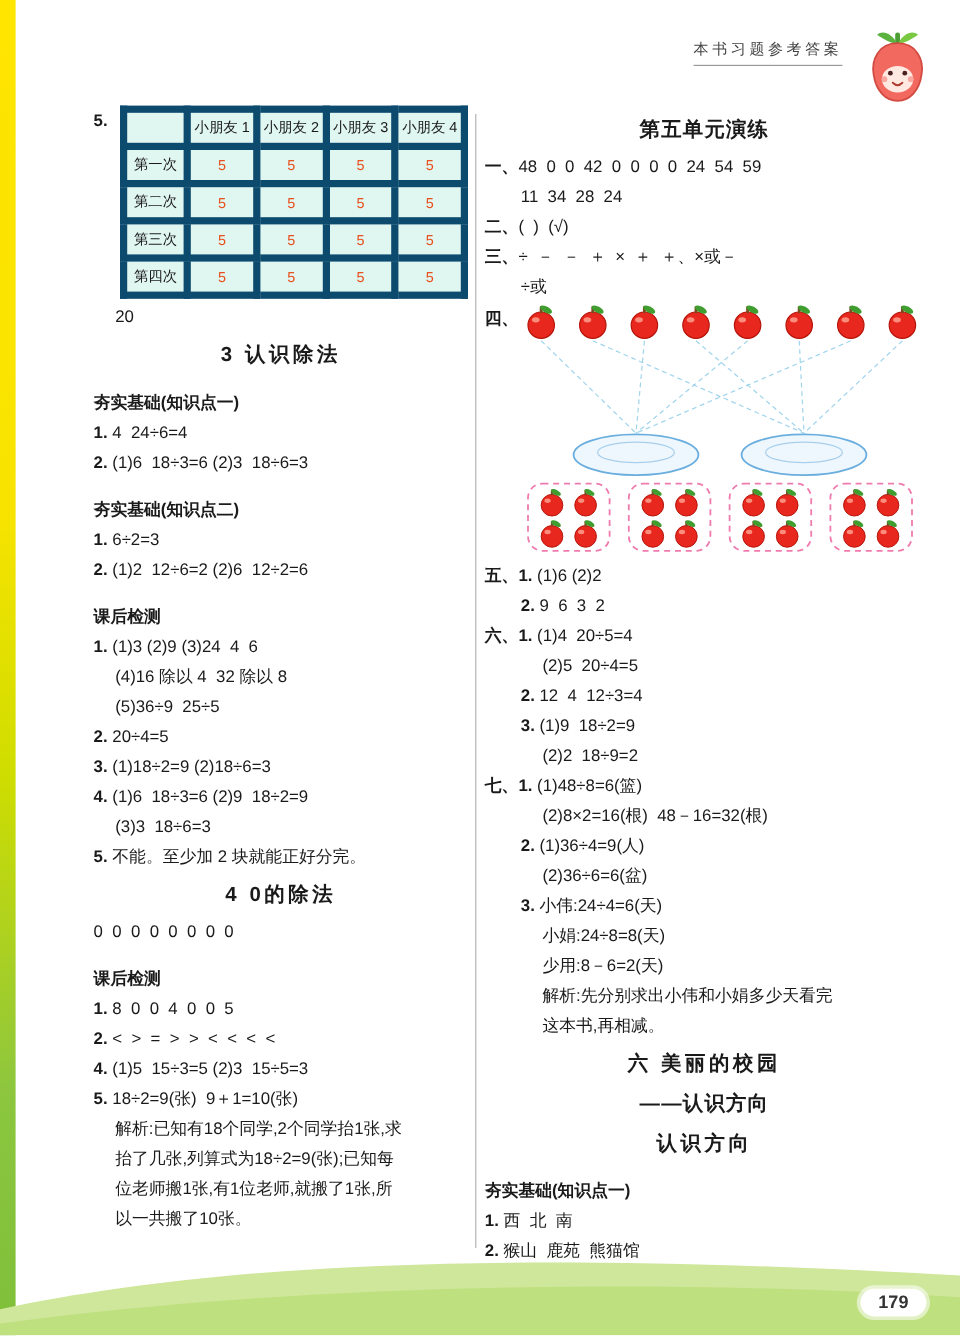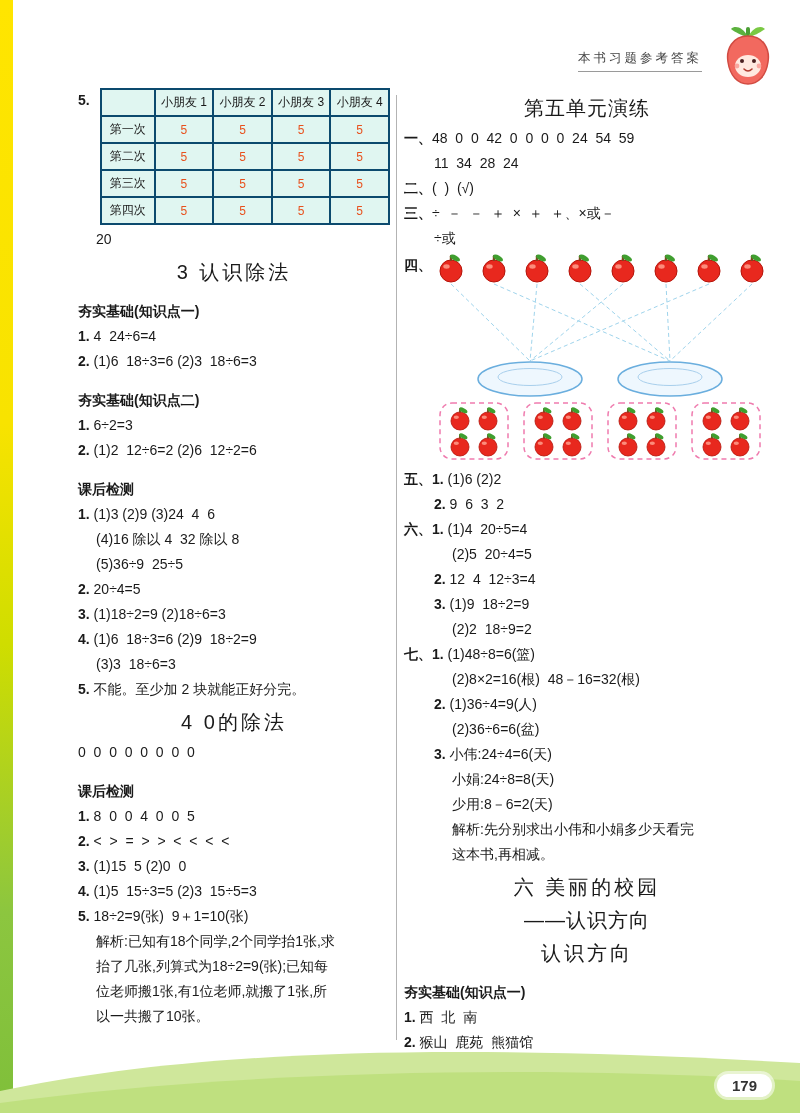--- a/index.html
+++ b/index.html
@@ -1,38 +1,38 @@
 <!DOCTYPE html>
 <html><head>
 <meta charset="utf-8">
 <style>
   html,body{margin:0;padding:0;background:#ffffff;}
   .page{position:relative;width:800px;height:1113px;background:#ffffff;overflow:hidden;
         font-family:"Liberation Sans","DejaVu Sans",sans-serif;color:#1a1a1a;}
   .edge-bar{position:absolute;left:0;top:0;width:13px;height:100%;
         background:linear-gradient(180deg,#ffe500 0%,#f8e300 38%,#cfdd00 58%,#8cc63f 82%,#7fbf3a 100%);}
-  .hdr{position:absolute;top:50px;right:98px;font-size:12.5px;letter-spacing:3px;color:#444;
+  .hdr{position:absolute;top:33px;right:98px;font-size:12.5px;letter-spacing:3px;color:#444;
         border-bottom:1px solid #9a9a9a;padding-bottom:4px;}
   .mascot{position:absolute;top:24px;right:24px;}
   .divider{position:absolute;left:396px;top:95px;height:945px;width:1px;background:#b3b3b3;}
   .cols{position:absolute;left:78px;top:88px;width:692px;display:flex;}
   .col-l{width:312px;flex:none;}
   .col-r{flex:1;margin-left:14px;}
   .ln{font-size:14px;line-height:25px;white-space:pre-wrap;}
   .ln .num{font-weight:bold;}
   .b{font-weight:bold;margin-top:14px;}
   .i18{padding-left:18px;}
   .i30{padding-left:30px;}
   .i48{padding-left:48px;}
-  .h2{font-size:20px;font-weight:normal;text-align:center;letter-spacing:3px;line-height:26px;margin:7px 0 5px;}
+  .h2{font-size:17px;font-weight:bold;text-align:center;letter-spacing:3px;line-height:26px;margin:7px 0 5px;}
   .h2.ls1{letter-spacing:1px;}
   .t5row{display:flex;align-items:flex-start;margin-bottom:2px;}
   .t5num{font-weight:bold;font-size:14px;line-height:25px;width:22px;flex:none;}
   table.t5{border-collapse:collapse;}
-  .t5 td{border:2px solid #0c4a6e;background:#e0f6f1;width:57px;height:25px;text-align:center;
+  .t5 td{border:6px solid #0c4a6e;background:#e0f6f1;width:57px;height:25px;text-align:center;
          font-size:12px;padding:0;}
   .t5 td.rl{width:52px;}
   .t5 td.val{color:#e8511d;}
   .figrow{display:flex;margin:2px 0 4px;}
   .figlabel{font-weight:bold;font-size:14px;line-height:25px;width:30px;flex:none;}
   .band{position:absolute;bottom:0;left:0;}
   .pagenum{position:absolute;right:28px;bottom:16px;background:#ffffff;border-radius:16px;
            padding:3px 15px;font-size:15px;font-weight:bold;color:#333;
            box-shadow:0 0 0 3px rgba(255,255,255,.55);margin-left:16px;}
 </style>
@@ -126,21 +126,20 @@
       <div class="ln"><b class="num">4.</b><span> (1)6  18÷3=6 (2)9  18÷2=9</span></div>
       <div class="ln i18"><span>(3)3  18÷6=3</span></div>
       <div class="ln"><b class="num">5.</b><span> 不能。至少加 2 块就能正好分完。</span></div>
 
       <div class="h2">4 0的除法</div>
 
       <div class="ln"><span>0  0  0  0  0  0  0  0</span></div>
       <div class="ln b"><span>课后检测</span></div>
       <div class="ln"><b class="num">1.</b><span> 8  0  0  4  0  0  5</span></div>
       <div class="ln"><b class="num">2.</b><span> &lt;  &gt;  =  &gt;  &gt;  &lt;  &lt;  &lt;  &lt;</span></div>
-      <div class="ln"><b class="num">3.</b><span> (1)15  5 (2)0  0</span></div>
       <div class="ln"><b class="num">4.</b><span> (1)5  15÷3=5 (2)3  15÷5=3</span></div>
       <div class="ln"><b class="num">5.</b><span> 18÷2=9(张)  9＋1=10(张)</span></div>
       <div class="ln i18"><span>解析:已知有18个同学,2个同学抬1张,求</span></div>
       <div class="ln i18"><span>抬了几张,列算式为18÷2=9(张);已知每</span></div>
       <div class="ln i18"><span>位老师搬1张,有1位老师,就搬了1张,所</span></div>
       <div class="ln i18"><span>以一共搬了10张。</span></div>
     </div>
 
     <div class="col-r">
 

